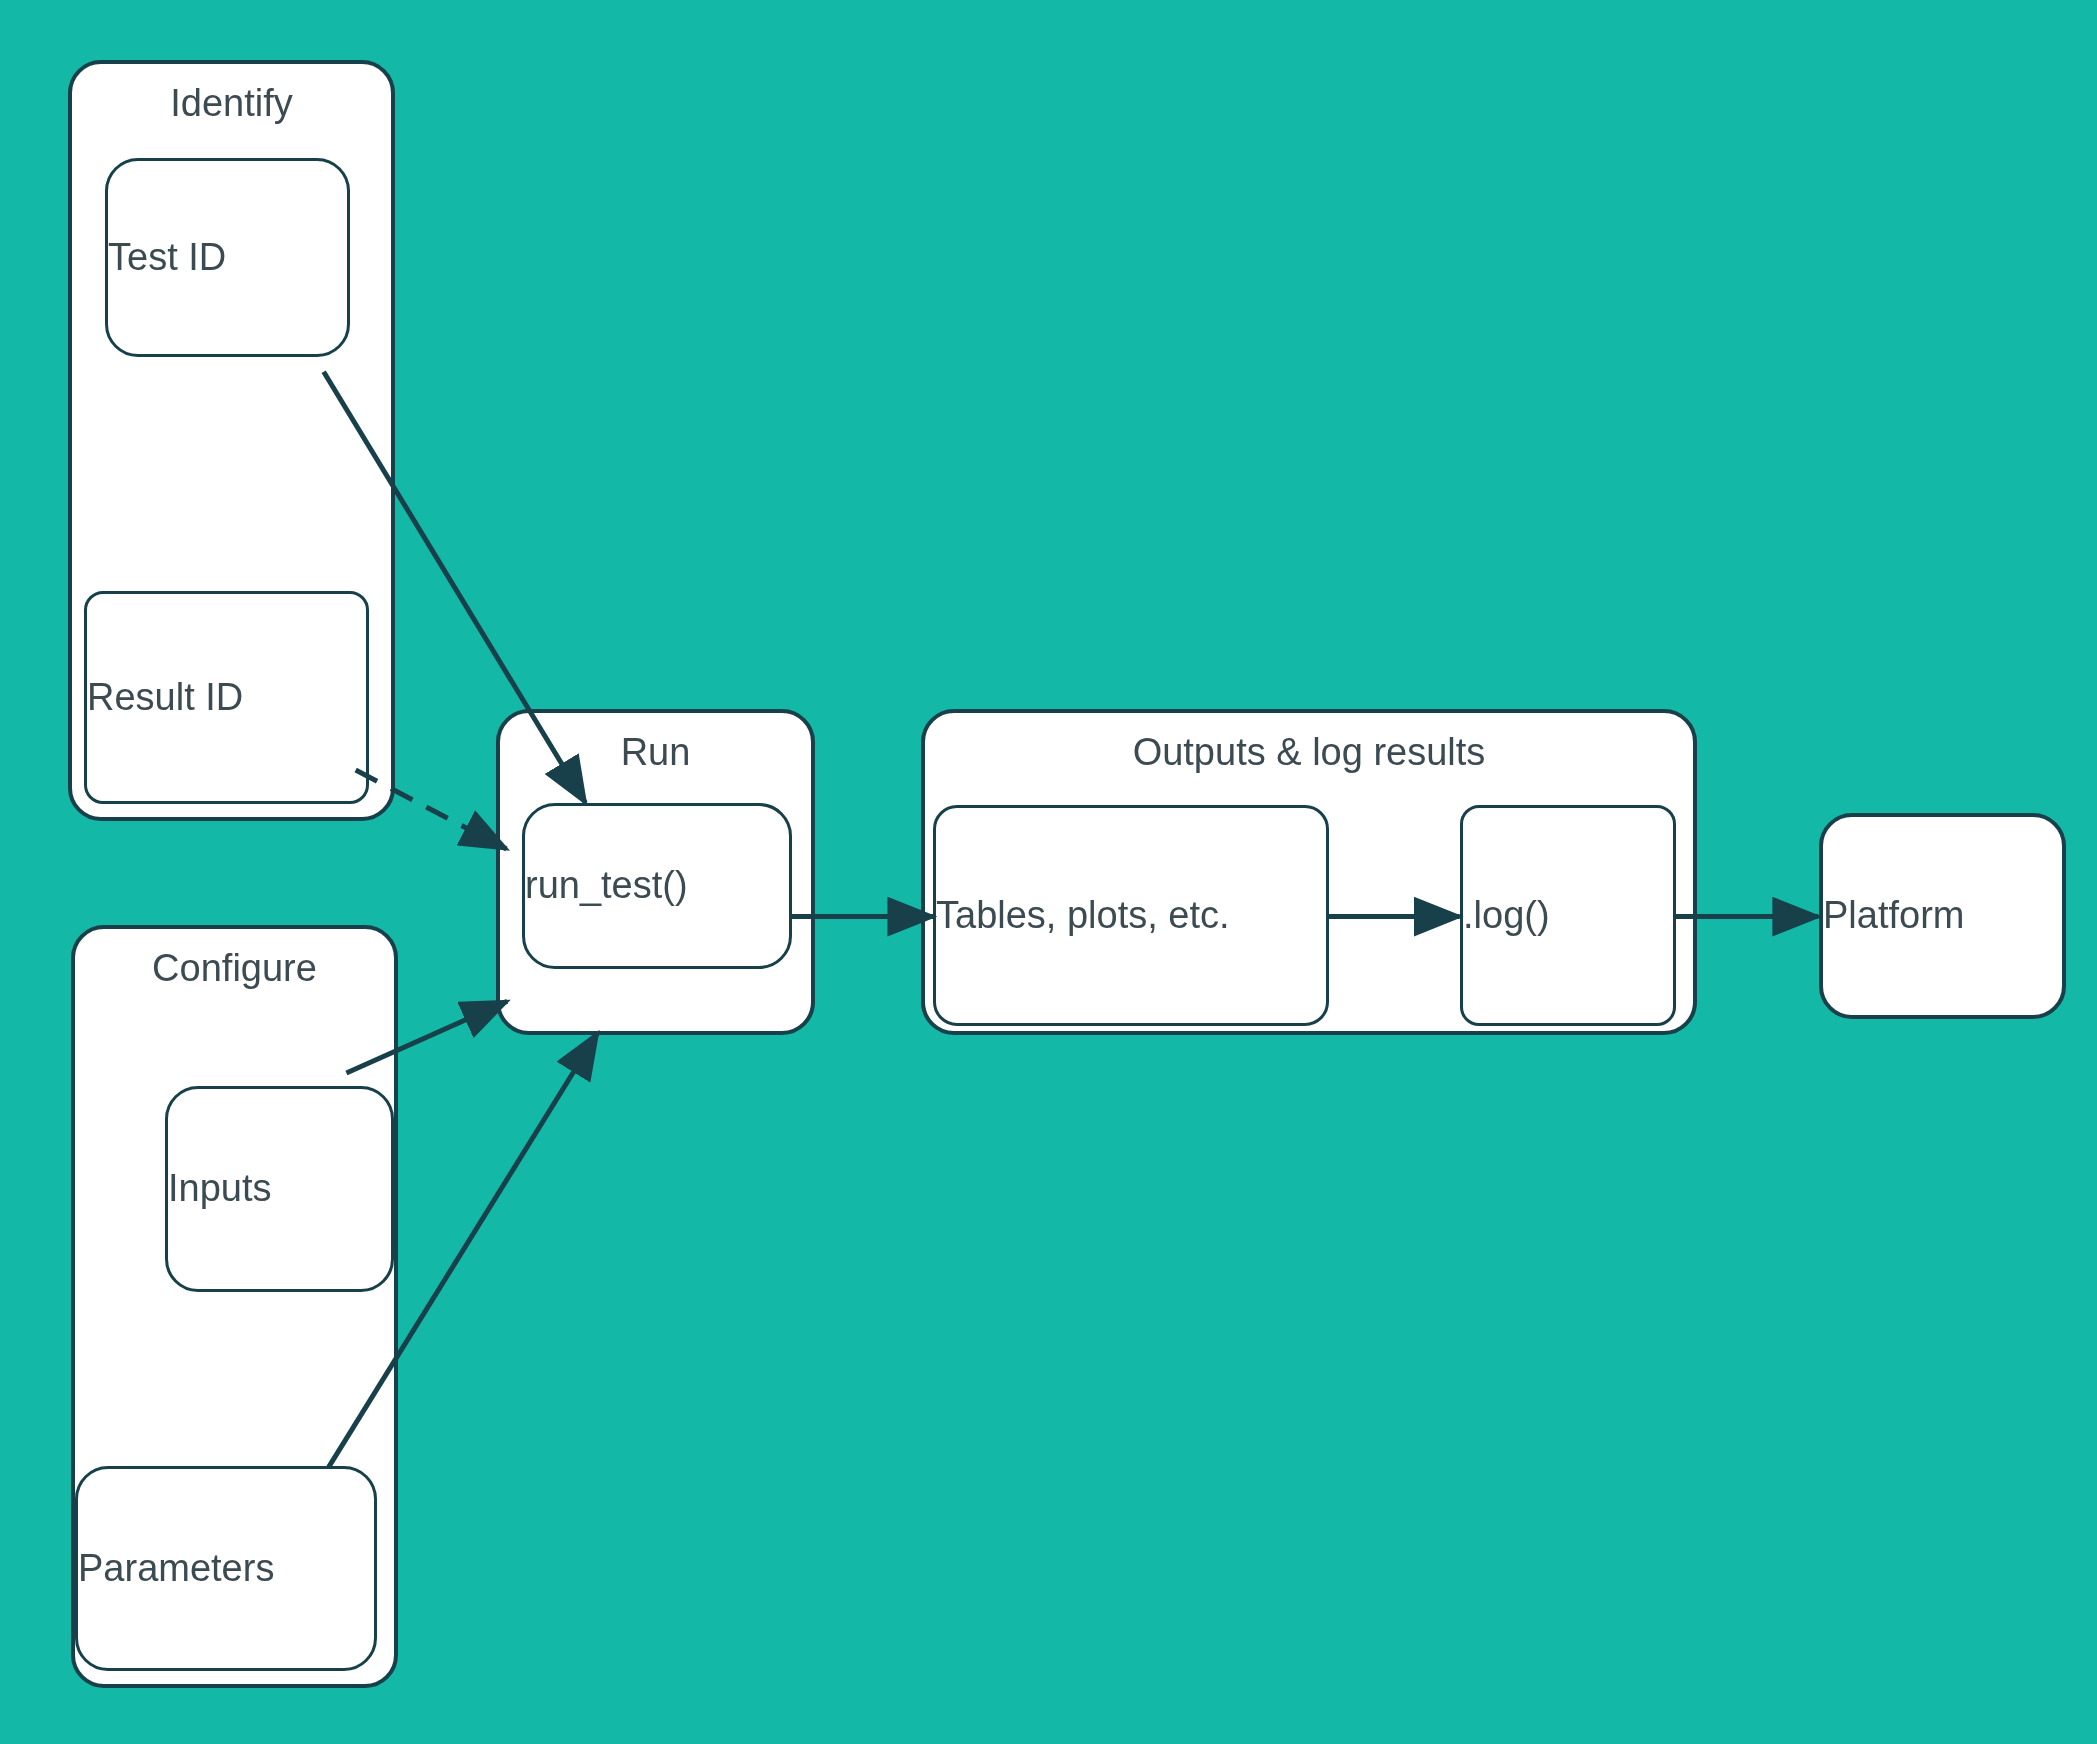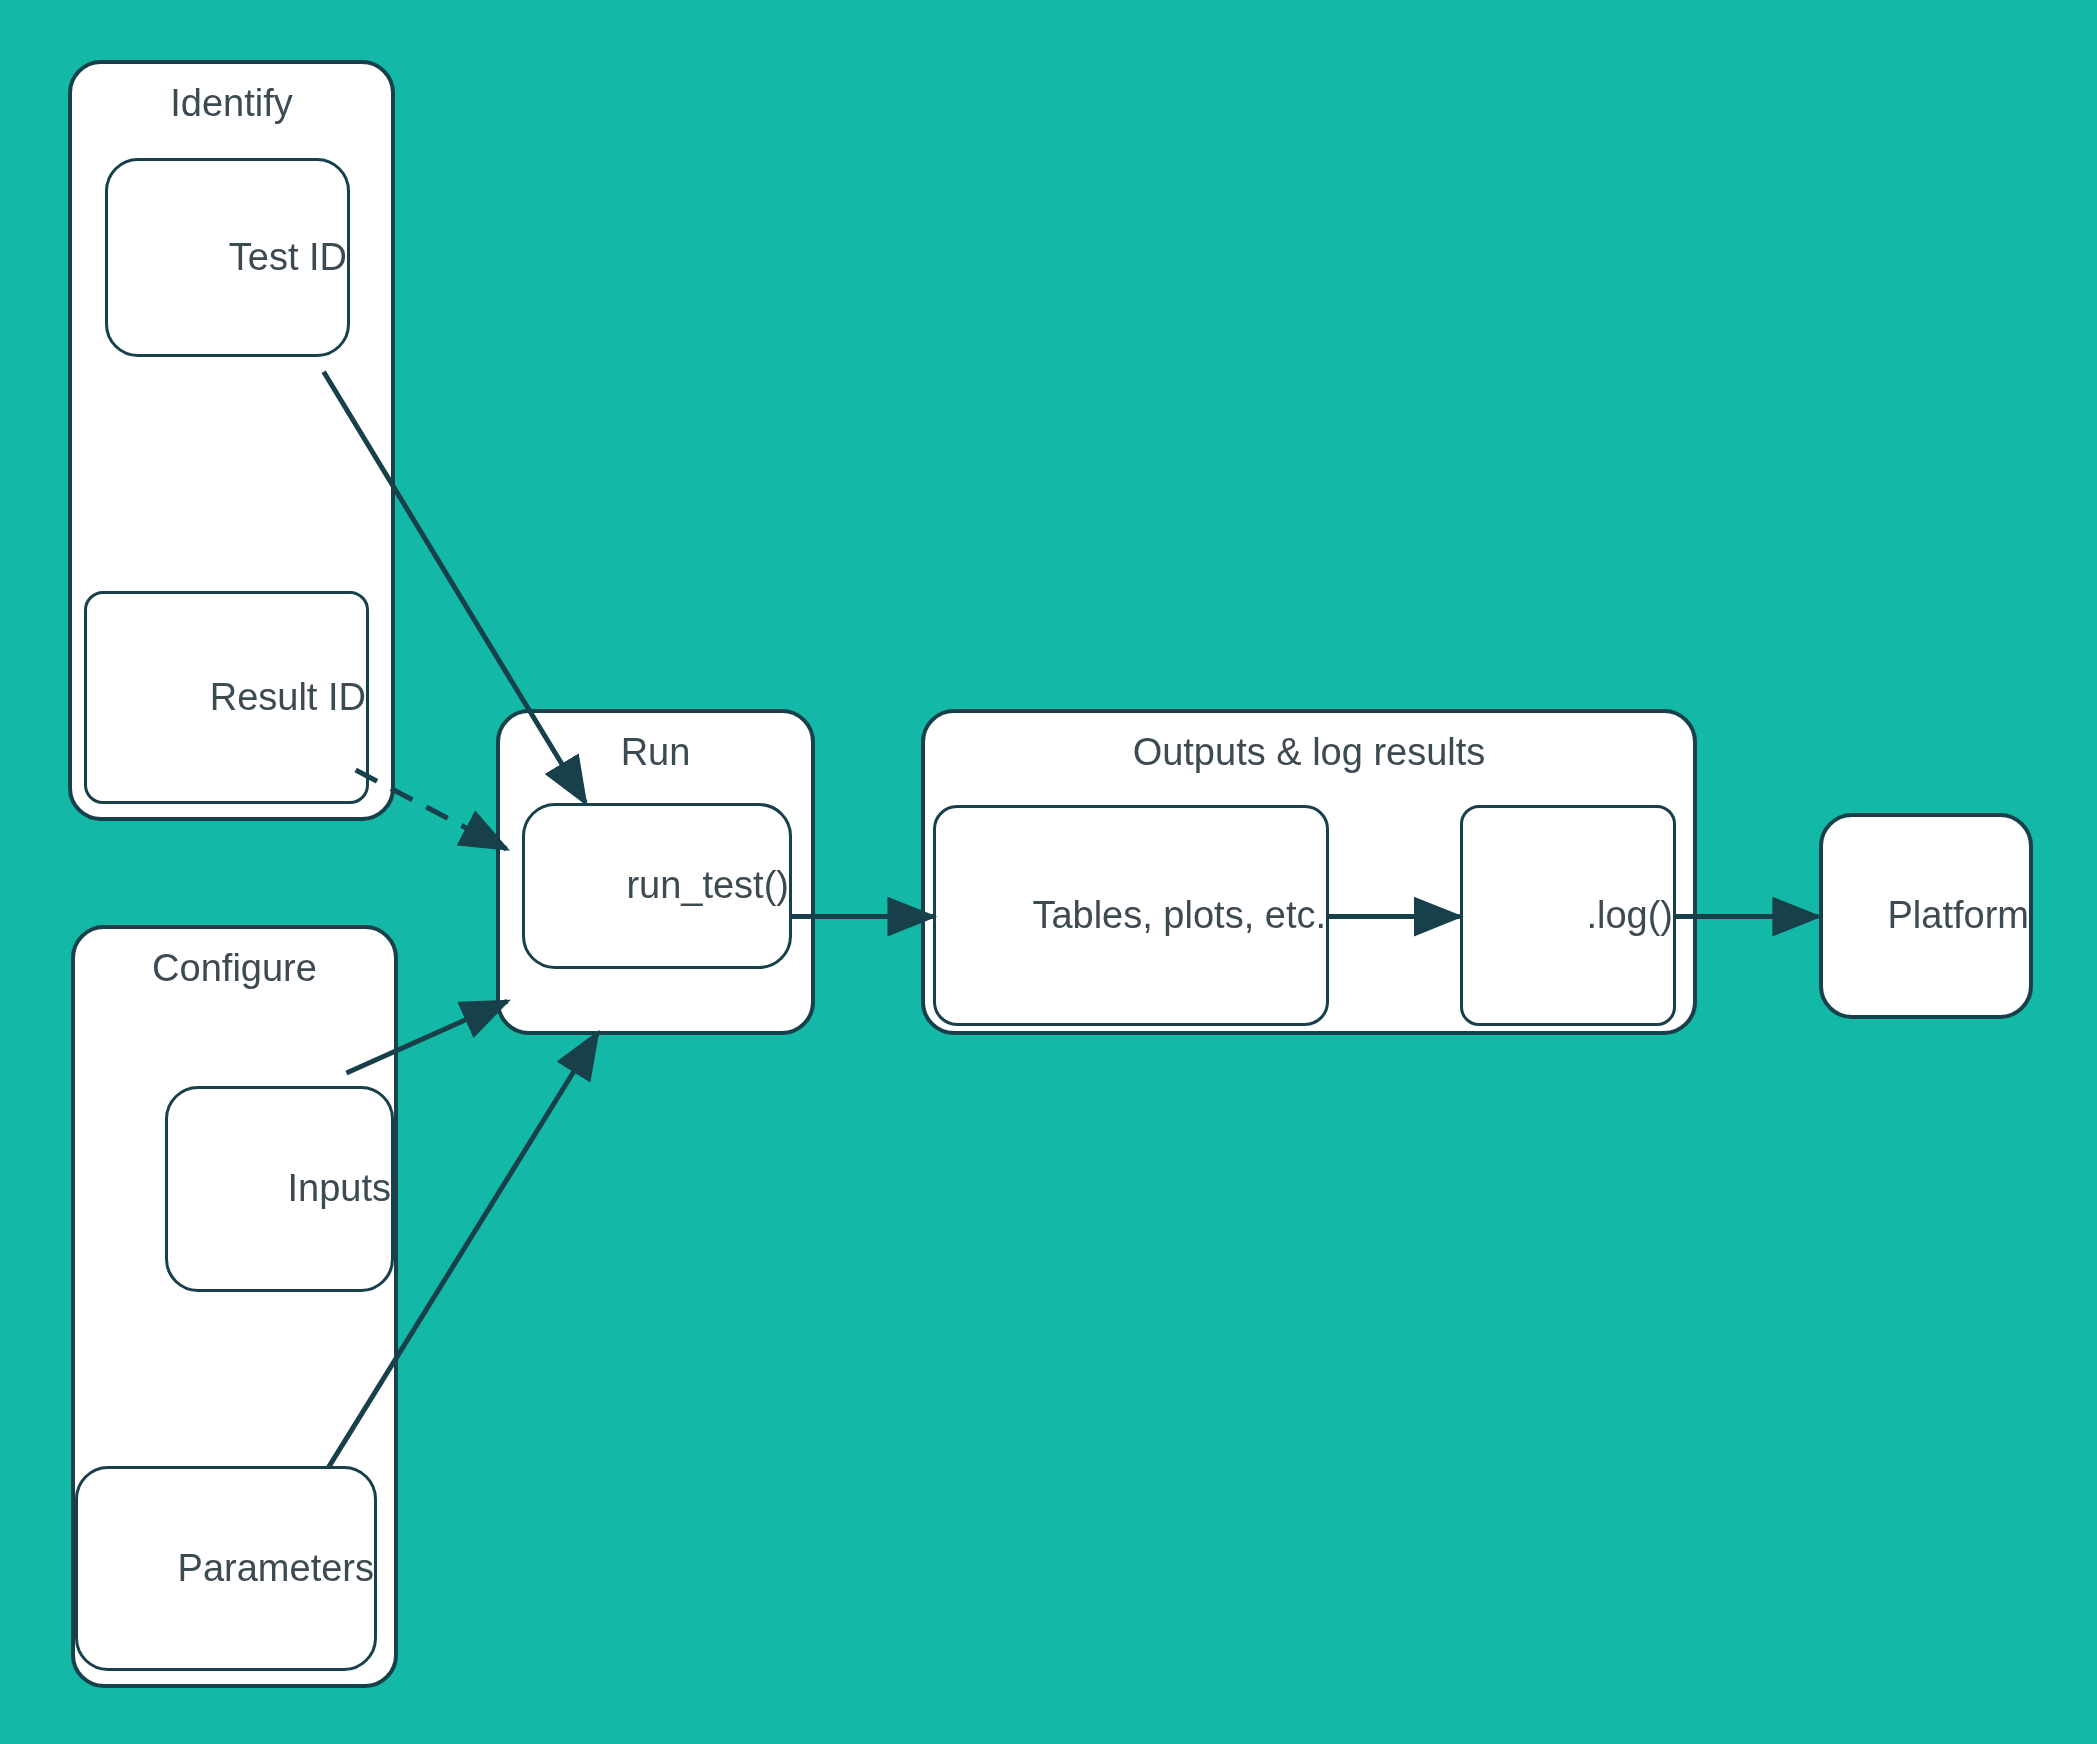--- a/index.html
+++ b/index.html
@@ -48,21 +48,21 @@
     line-height: 1.1;
     white-space: nowrap;
     z-index: 6;
   }
   .node-label {
     position: absolute;
     left: 0;
     right: 0;
     top: 50%;
     transform: translateY(-50%);
-    text-align: right;
+    text-align: left;
     color: #3C4A52;
     font-size: 38px;
     line-height: 1.15;
     white-space: nowrap;
     z-index: 6;
   }
 </style>
 </head>
 <body>
 
@@ -115,21 +115,21 @@
   </div>
 
   <div class="node inner" style="left:933px; top:805px; width:396px; height:221px;border-radius:24px;">
     <div class="node-label">Tables, plots, etc.</div>
   </div>
 
   <div class="node inner" style="left:1460px; top:805px; width:216px; height:221px;border-radius:19px;">
     <div class="node-label">.log()</div>
   </div>
 
-  <div class="node" style="left:1819px; top:813px; width:214px; height:206px;">
+  <div class="node" style="left:1819px; top:813px; width:247px; height:206px;">
     <div class="node-label">Platform</div>
   </div>
 
   <div class="node group" style="left:71px; top:925px; width:327px; height:763px;">
     <div class="group-title">Configure</div>
   </div>
 
   <div class="node inner" style="left:117px; top:1086px; width:229px; height:206px;margin-left:48px;">
     <div class="node-label">Inputs</div>
   </div>

